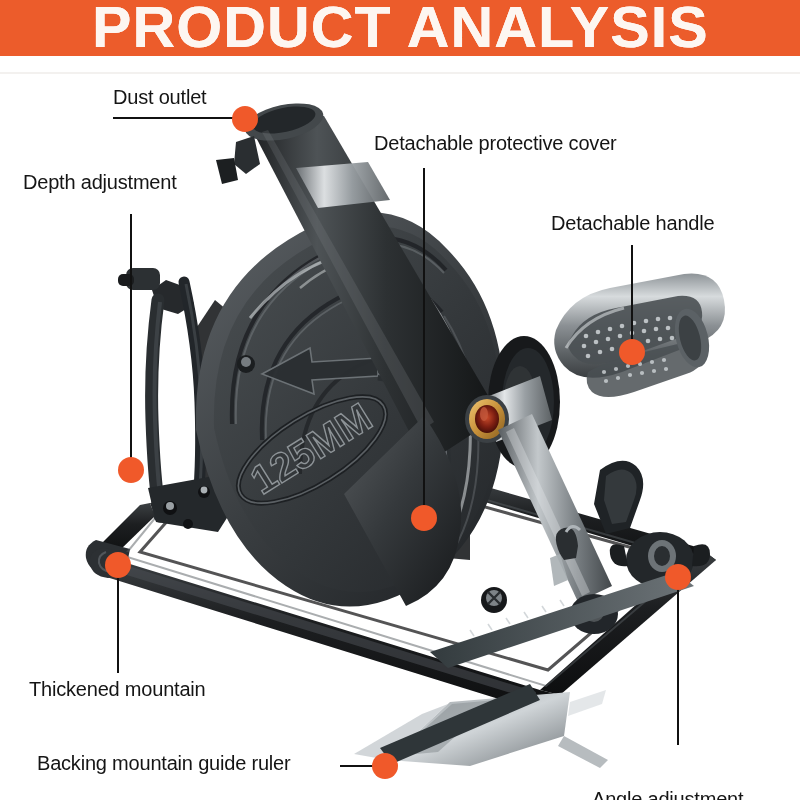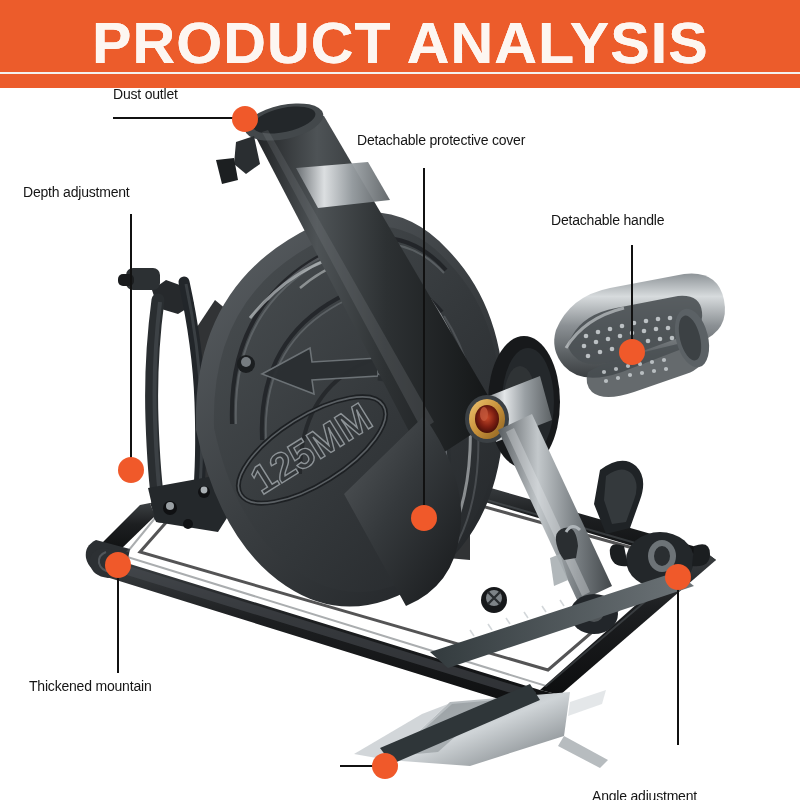--- a/index.html
+++ b/index.html
@@ -7,21 +7,21 @@
     width:800px;height:800px;
     background:#ffffff;
     font-family:"Liberation Sans","DejaVu Sans",sans-serif;
     overflow:hidden;
     position:relative;
   }
   #stage{position:relative;width:800px;height:800px;overflow:hidden;background:#fff;}
 
   
   .banner{
-    position:absolute;left:0;top:0;width:800px;height:88px;
+    position:absolute;left:0;top:0;width:800px;height:56px;
     background:#ec5c2b;
     display:flex;align-items:center;justify-content:center;
     overflow:hidden;
   }
   .banner-title{
     color:#fdf6f1;
     font-family:"Liberation Sans Narrow","Liberation Sans","DejaVu Sans Condensed",sans-serif;
     font-weight:bold;
     font-size:58px;
     letter-spacing:1px;
@@ -33,21 +33,21 @@
   }
   .banner-underline{
     position:absolute;left:0;top:72px;width:800px;height:2px;
     background:#f3f1ef;
   }
 
   
   .callout-label{
     position:absolute;
     color:#151515;
-    font-size:14px;
+    font-size:20px;
     font-weight:normal;
     white-space:nowrap;
     letter-spacing:-0.2px;
   }
   
   .leader{
     position:absolute;
     background:#111;
   }
   .leader.v{width:1.6px;}
@@ -383,24 +383,25 @@
   <div class="dot" style="left:232px;top:106px;width:26px;height:26px;"></div>
   <div class="dot" style="left:411px;top:505px;width:26px;height:26px;"></div>
   <div class="dot" style="left:118px;top:457px;width:26px;height:26px;"></div>
   <div class="dot" style="left:619px;top:339px;width:26px;height:26px;"></div>
   <div class="dot" style="left:105px;top:552px;width:26px;height:26px;"></div>
   <div class="dot" style="left:372px;top:753px;width:26px;height:26px;"></div>
   <div class="dot" style="left:665px;top:564px;width:26px;height:26px;"></div>
 
   <div class="callout-label" style="left:113px;top:86px;">Dust outlet</div>
 
-  <div class="callout-label" style="left:357px;top:132px;">Detachable protective cover</div>
-
-  <div class="callout-label" style="left:23px;top:184px;">Depth adjustment</div>
+  <div class="callout-label" style="left:374px;top:132px;">Detachable protective cover</div>
+
+  <div class="callout-label" style="left:23px;top:171px;">Depth adjustment</div>
 
   <div class="callout-label" style="left:551px;top:212px;">Detachable handle</div>
 
   <div class="callout-label" style="left:29px;top:678px;">Thickened mountain</div>
 
+  <div class="callout-label" style="left:37px;top:752px;">Backing mountain guide ruler</div>
 
   <div class="callout-label" style="left:592px;top:748px;margin-top:40px;">Angle adjustment</div>
 
 </div>
 
 </body></html>

